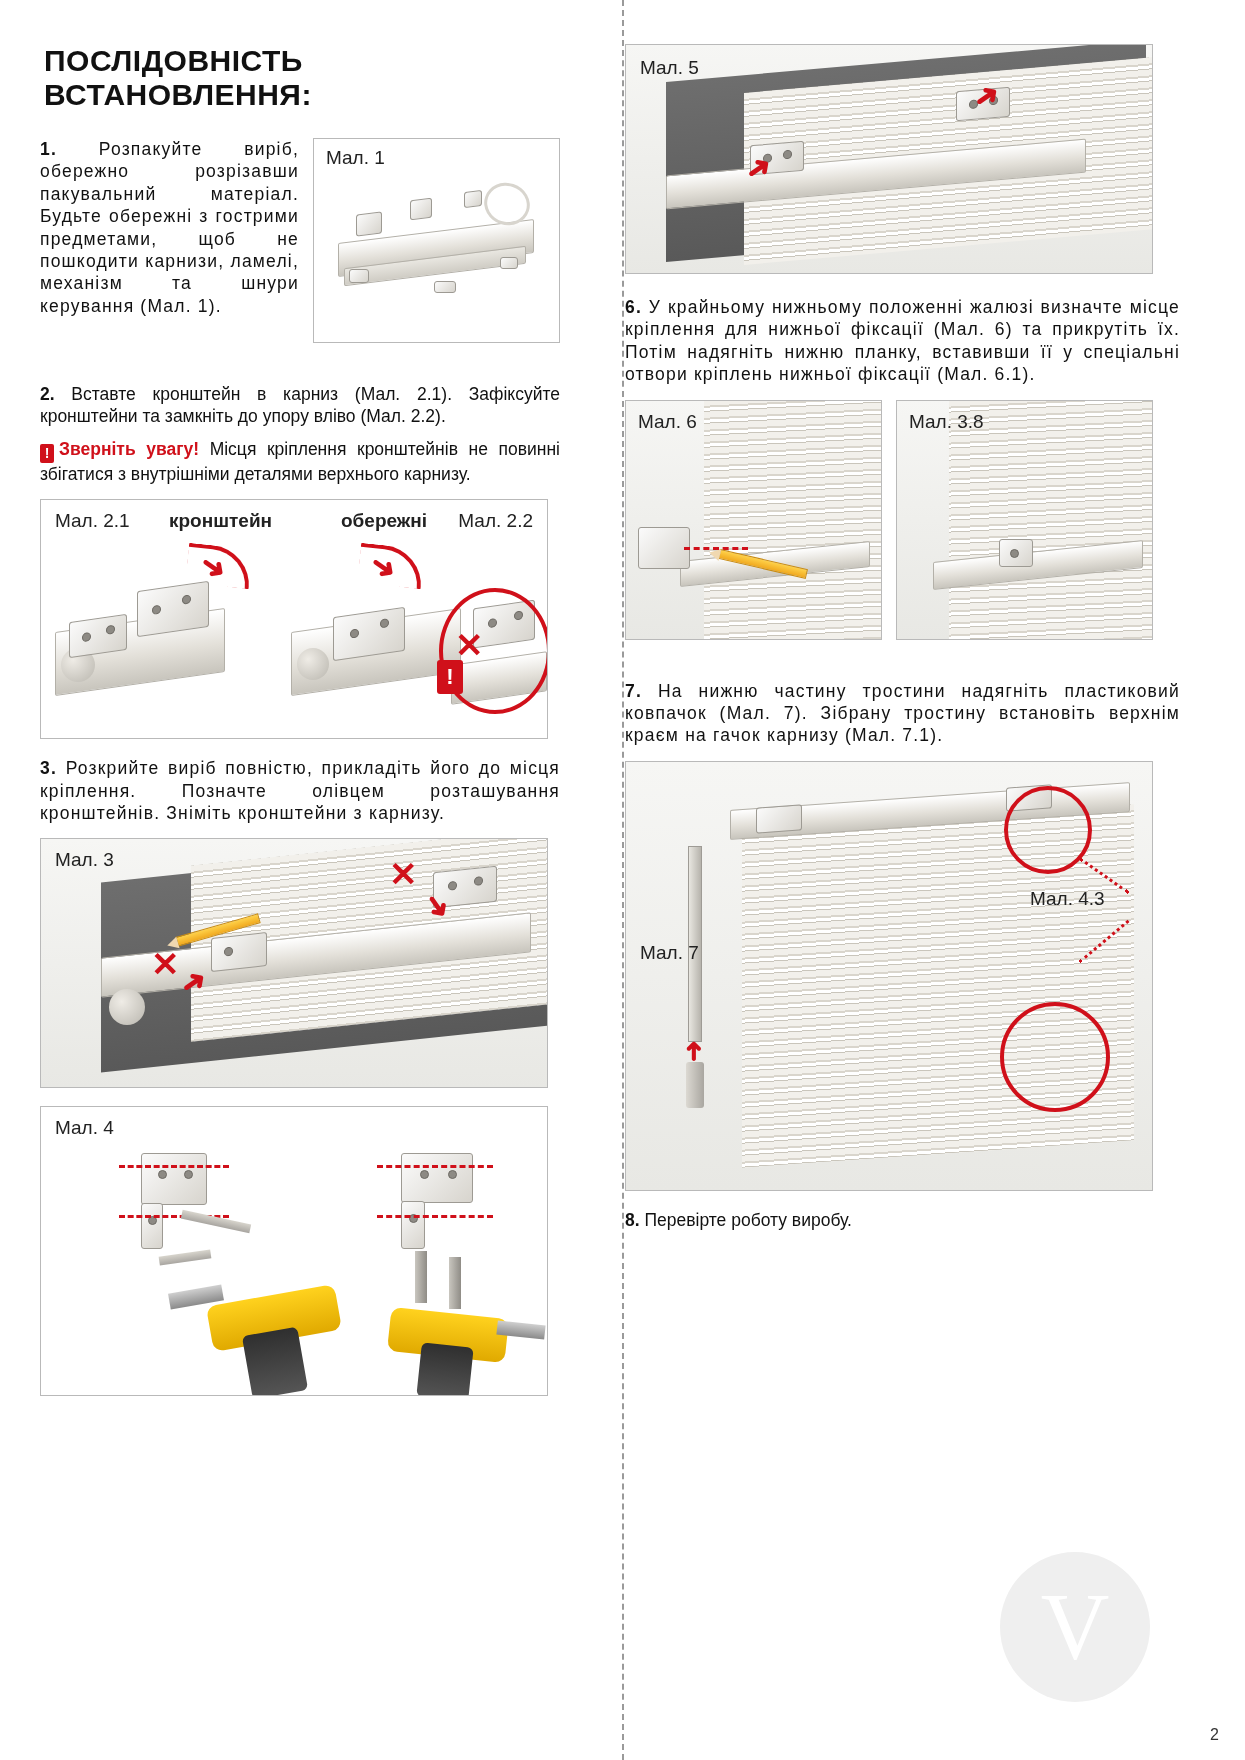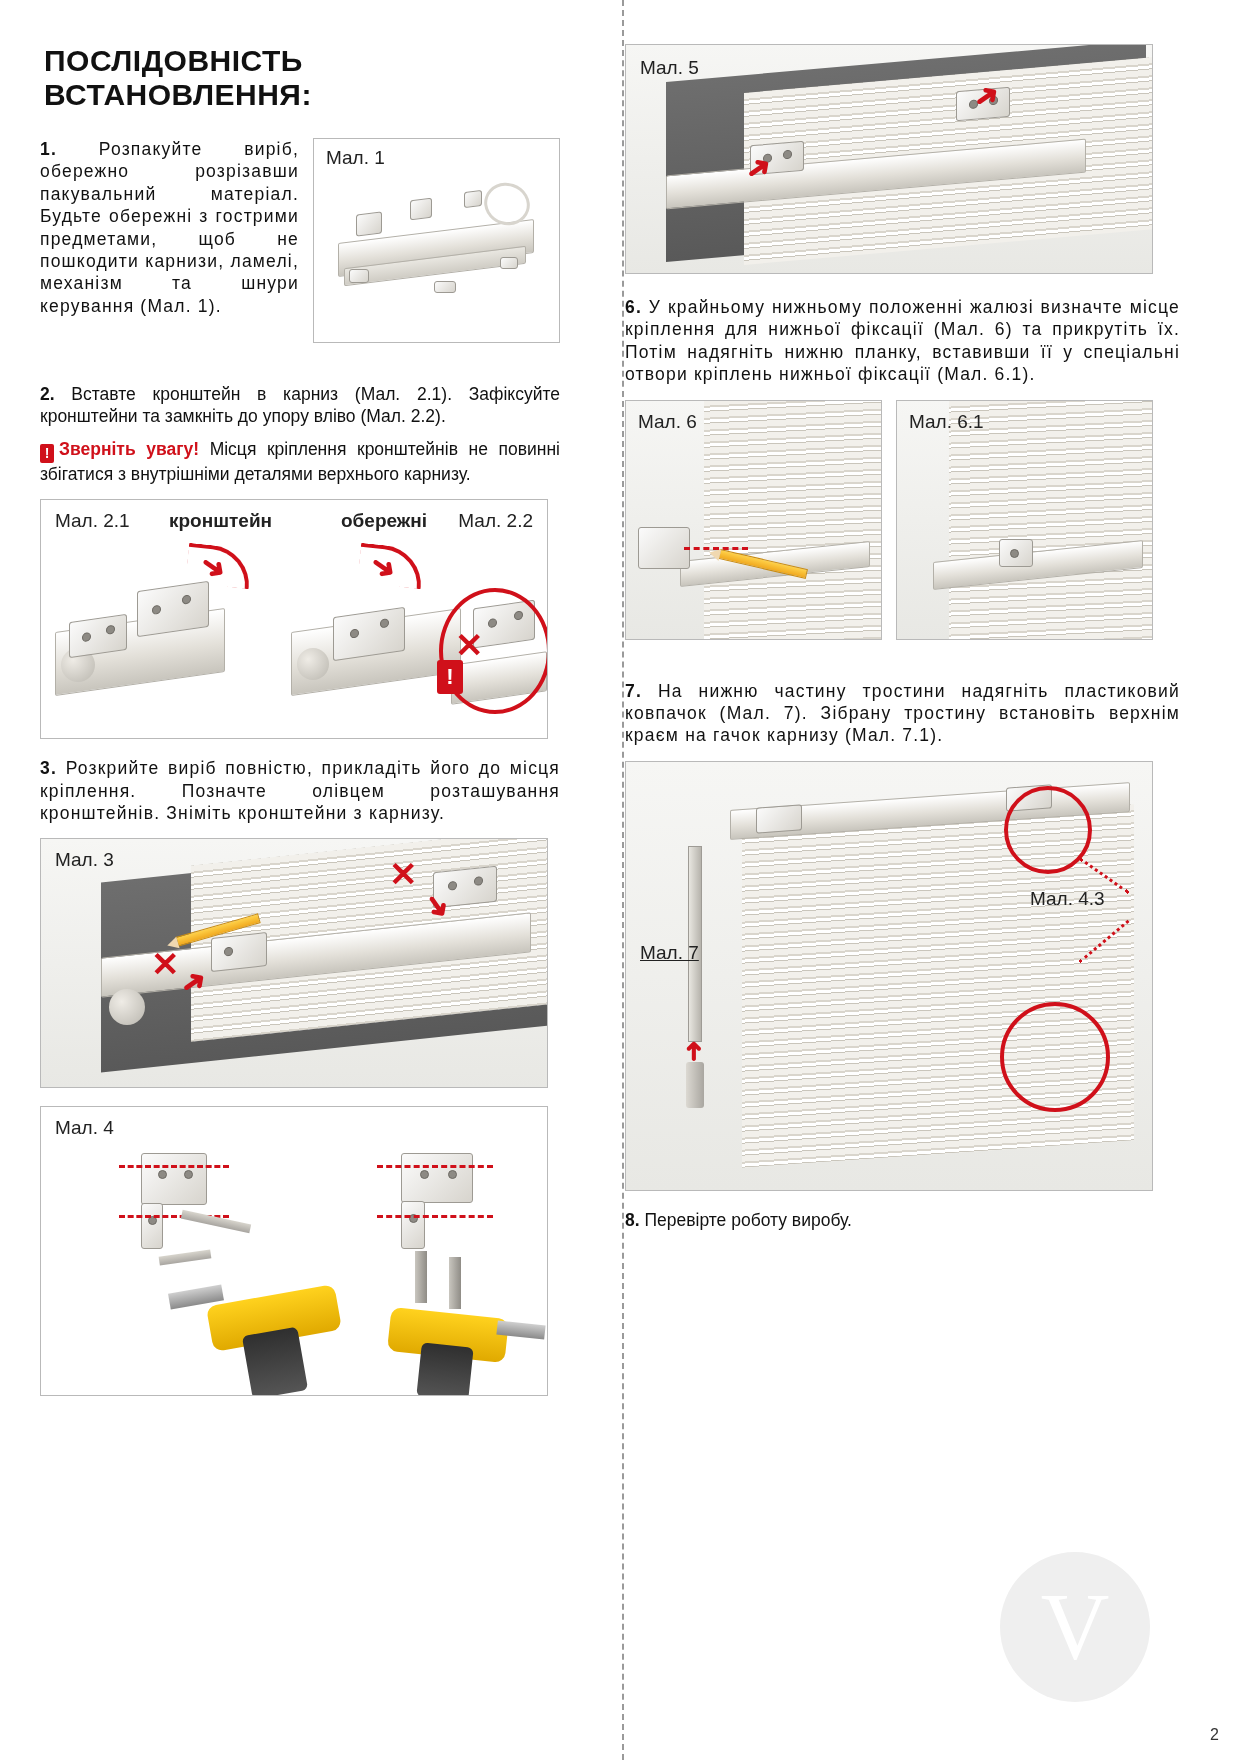--- a/index.html
+++ b/index.html
@@ -357,41 +357,41 @@
           <div class="pencil" style="left:92px; top:158px; width:90px; transform:rotate(13deg);"></div>
           <div class="fig-label" style="left:12px; top:10px;">Мал. 6</div>
         </div>
         <div class="figure" style="width:257px; height:240px;">
           <div class="slats tilt" style="left:44px; top:-6px; width:230px; height:250px;"></div>
           <div class="lightwall" style="left:0; top:0; width:52px; height:100%;"></div>
           <div class="rail" style="left:36px; top:150px; width:210px; height:28px; transform:skewY(-6deg);"></div>
           <div class="bracket" style="left:102px; top:138px; width:34px; height:28px;">
             <div class="hole" style="left:10px; top:9px;"></div>
           </div>
-          <div class="fig-label" style="left:12px; top:10px;">Мал. 6.1</div>
+          <div class="fig-label" style="left:12px; top:10px;">Мал. 3.8</div>
         </div>
       </div>
 
       <p class="step spaced" style="margin-top:22px;">
         <span class="num">7.</span>
         <span>На нижню частину тростини надягніть пластиковий ковпачок (Мал. 7). Зібрану тростину встановіть верхнім краєм на гачок карнизу (Мал. 7.1).</span>
       </p>
 
       <div class="figure" style="width:528px; height:430px;">
         <div class="lightwall" style="inset:0;"></div>
 
         <div class="slats" style="left:116px; top:56px; width:392px; height:336px; transform:skewY(-4deg);"></div>
         <div class="rail" style="left:104px; top:34px; width:400px; height:30px; transform:skewY(-4deg);"></div>
         <div class="bracket" style="left:130px; top:44px; width:46px; height:26px; transform:skewY(-4deg);"></div>
         <div class="bracket" style="left:380px; top:24px; width:46px; height:24px; transform:skewY(-4deg);"></div>
 
         <div style="position:absolute; left:62px; top:84px; width:14px; height:196px; background:linear-gradient(to right,#e8e6e0,#b6b3ac); border:1px solid #9e9b95;"></div>
         <div style="position:absolute; left:60px; top:300px; width:18px; height:46px; background:linear-gradient(to right,#dcd9d2,#a9a6a0); border-radius:3px;"></div>
         <div class="arrow-red" style="left:56px; top:276px; transform:rotate(-90deg); font-size:26px;">➜</div>
-        <div class="fig-label" style="left:14px; top:180px;text-decoration:underline;">Мал. 7</div>
+        <div class="fig-label" style="left:14px; top:180px;">Мал. 7</div>
 
         <div class="circle-red" style="left:378px; top:24px; width:88px; height:88px;"></div>
         <div class="circle-red" style="left:374px; top:240px; width:110px; height:110px;"></div>
         <div style="position:absolute; left:448px; top:112px; width:60px; border-top:3px dotted #d0101a; transform:rotate(35deg);"></div>
         <div style="position:absolute; left:446px; top:178px; width:64px; border-top:3px dotted #d0101a; transform:rotate(-40deg);"></div>
         <div class="fig-label" style="left:404px; top:126px;">Мал. 4.3</div>
       </div>
 
       <p class="step footer-note">
         <span class="num">8.</span>

